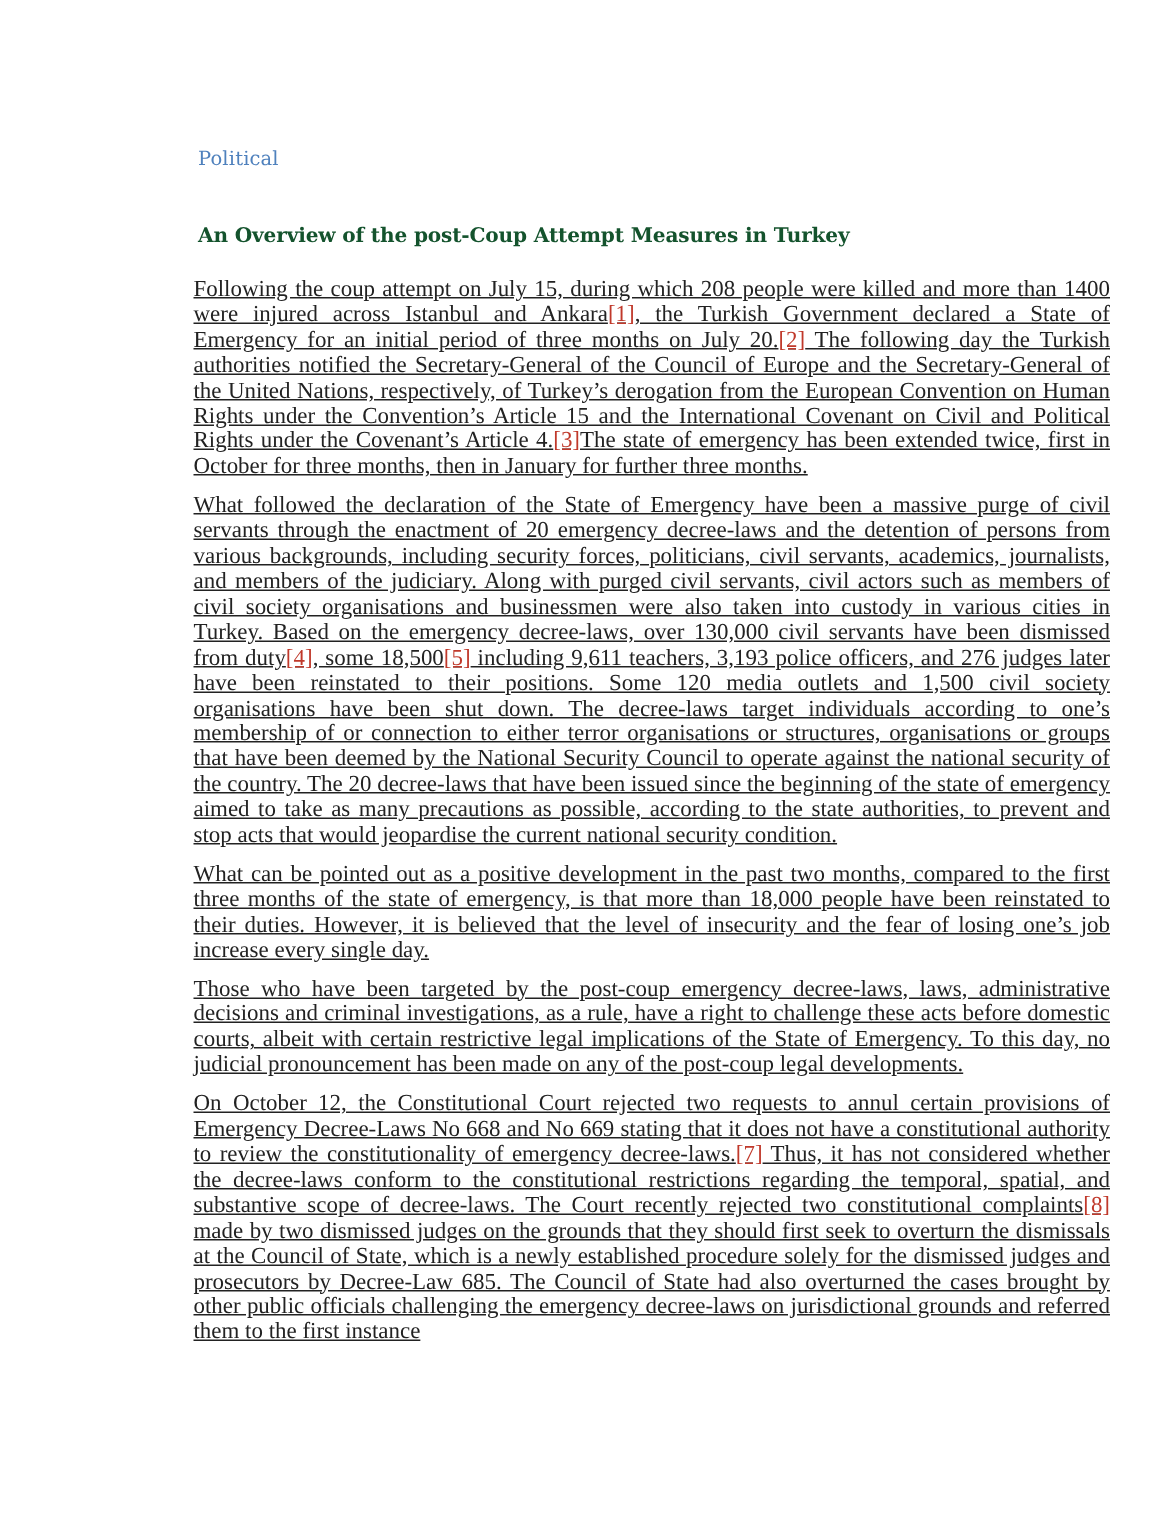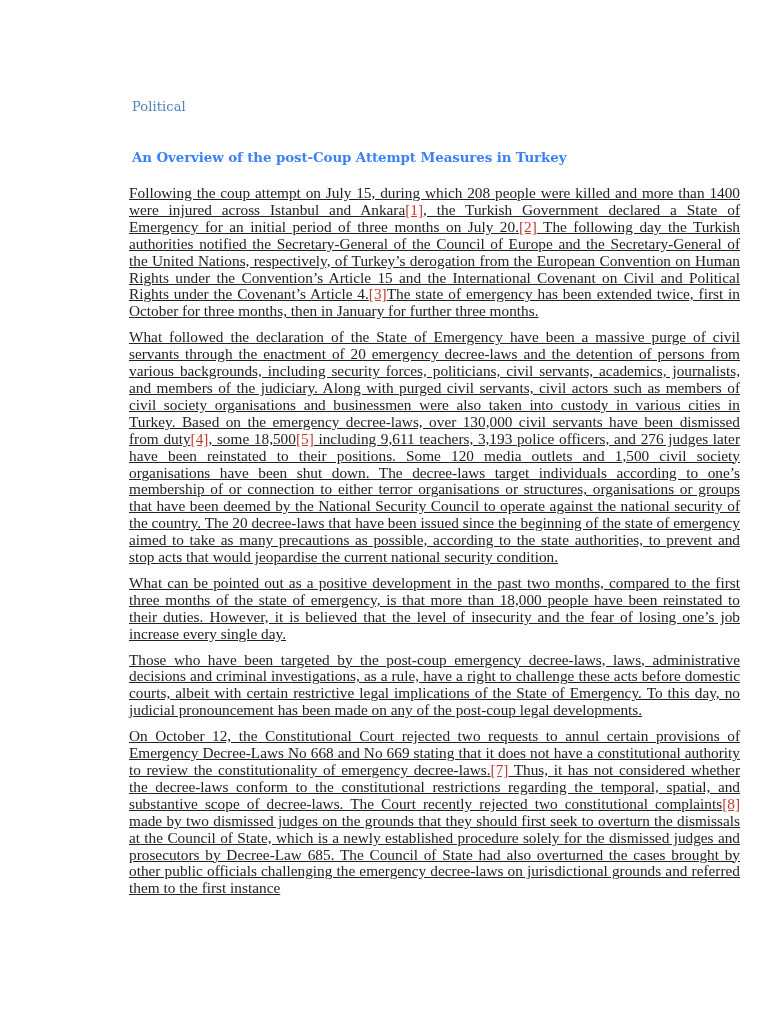--- a/index.html
+++ b/index.html
@@ -32,21 +32,21 @@
       letter-spacing: 0.1px;
     }
     .doc-title {
       position: absolute;
       left: 96px;
       top: 149px;
       margin: 0;
       font-family: "DejaVu Serif", serif;
       font-size: 13.4px;
       font-weight: bold;
-      color: #3b82f6;
+      color: #14532d;
       letter-spacing: -0.1px;
       white-space: nowrap;
     }
     .body-text {
       position: absolute;
       left: 93px;
       top: 185px;
       width: 611px;
       font-family: "Liberation Serif", serif;
       font-size: 15.3px;

